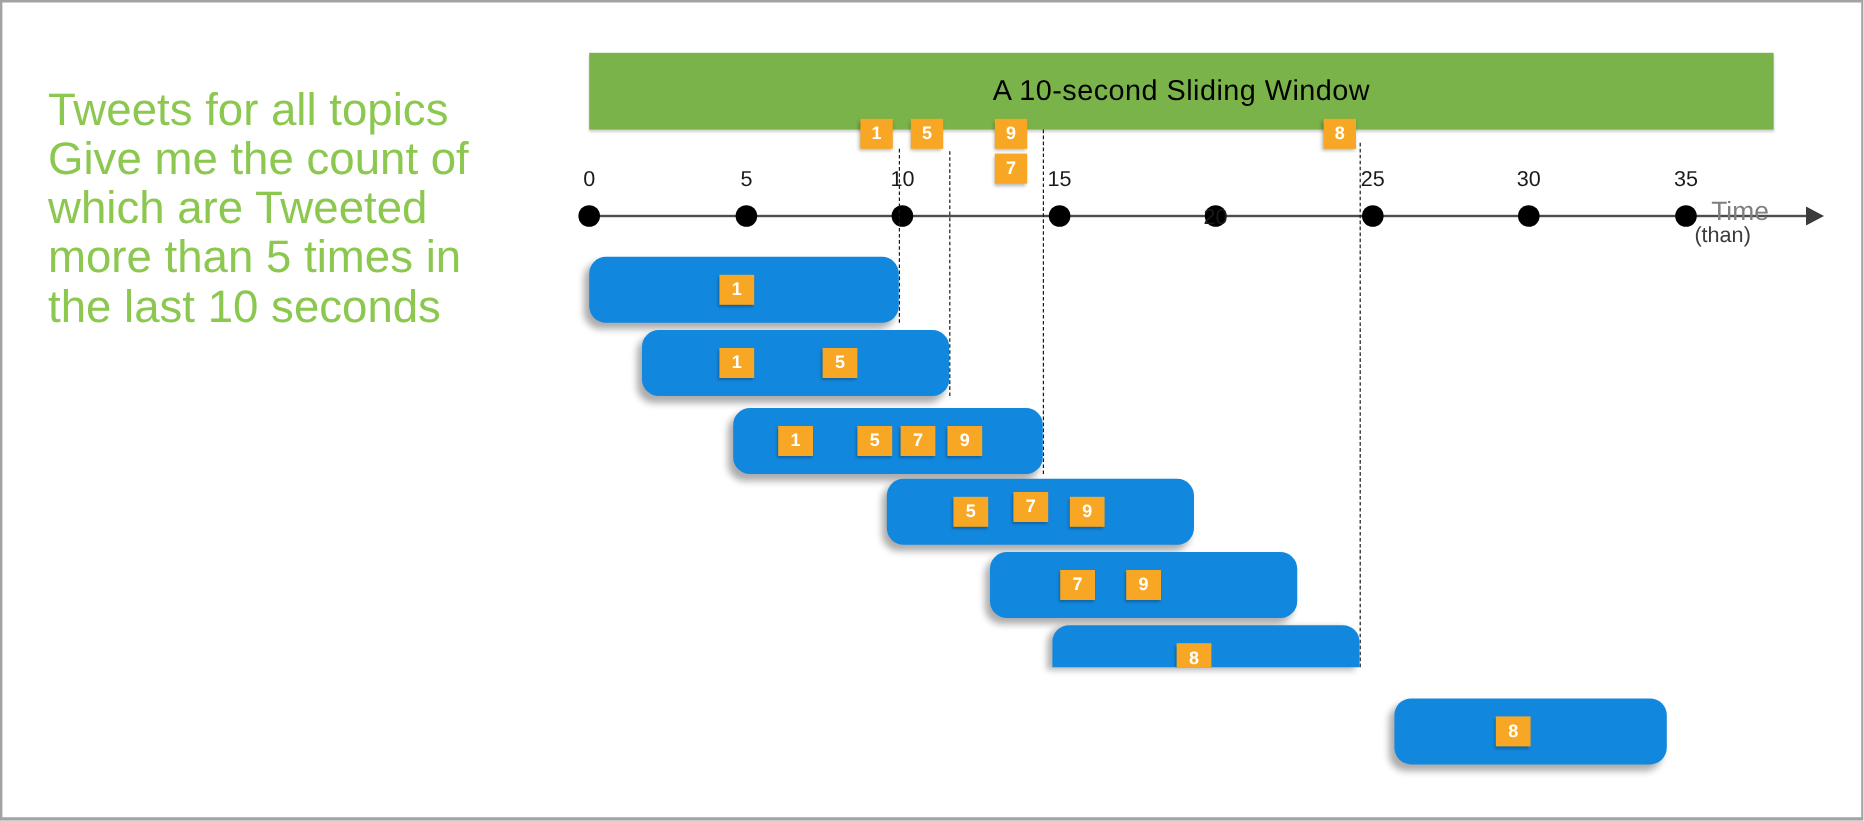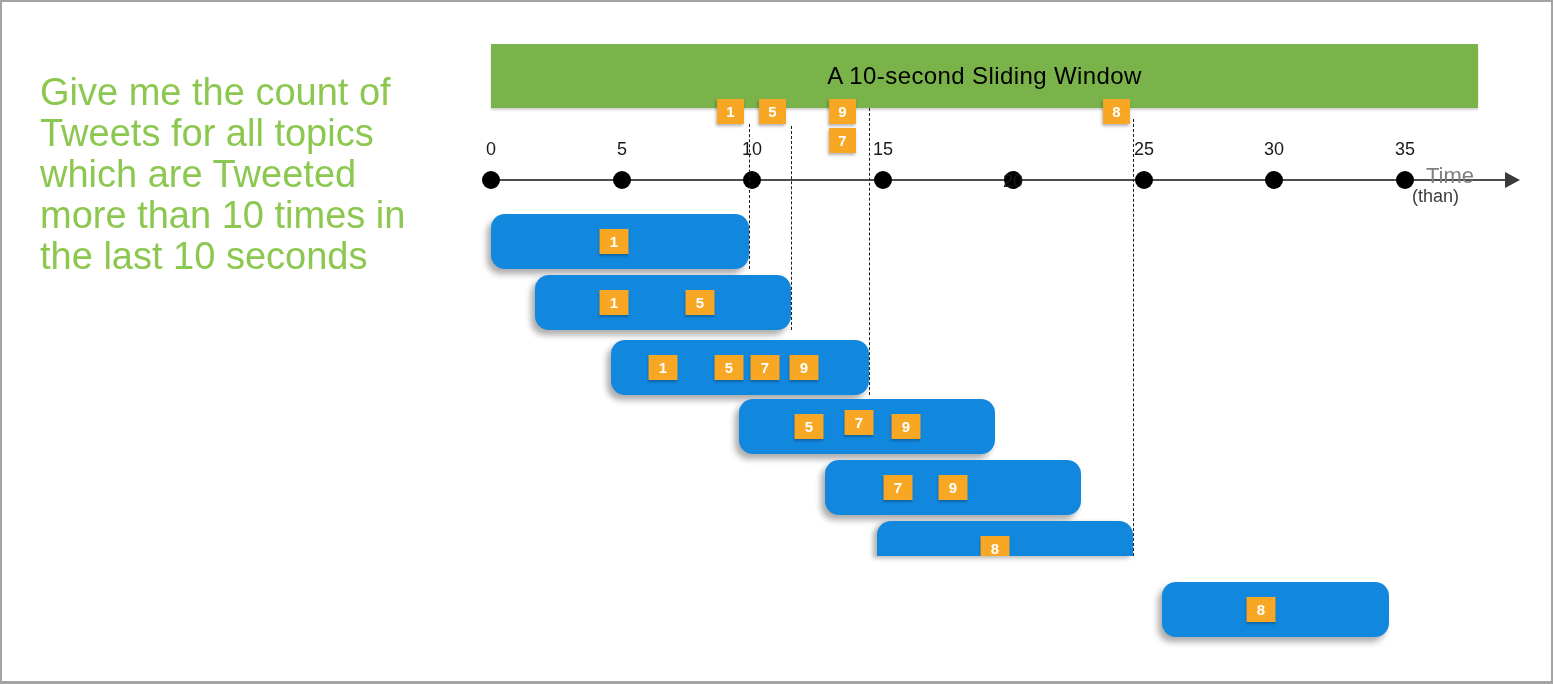--- a/index.html
+++ b/index.html
@@ -43,24 +43,24 @@
     display:flex; align-items:center; justify-content:center;
     box-shadow:-1px 2px 2px rgba(0,0,0,0.25);
   }
   .badge.raised { top:11px; }
 </style>
 </head>
 <body>
 
 <div class="frame">
   <div class="query" id="query">
+      <div class="">Tweets for all topics</div>
       <div class="">Give me the count of</div>
-      <div class="">Tweets for all topics</div>
       <div class="">which are Tweeted</div>
-      <div class="">more than 10 times in</div>
+      <div class="">more than 5 times in</div>
       <div class="">the last 10 seconds</div>
     </div>
 
   <div class="banner">
     <span>A 10-second Sliding Window</span>
   </div>
 
   <div class="axis-line"></div>
   <div class="axis-arrow"></div>
   <div class="time-label">Time</div>

